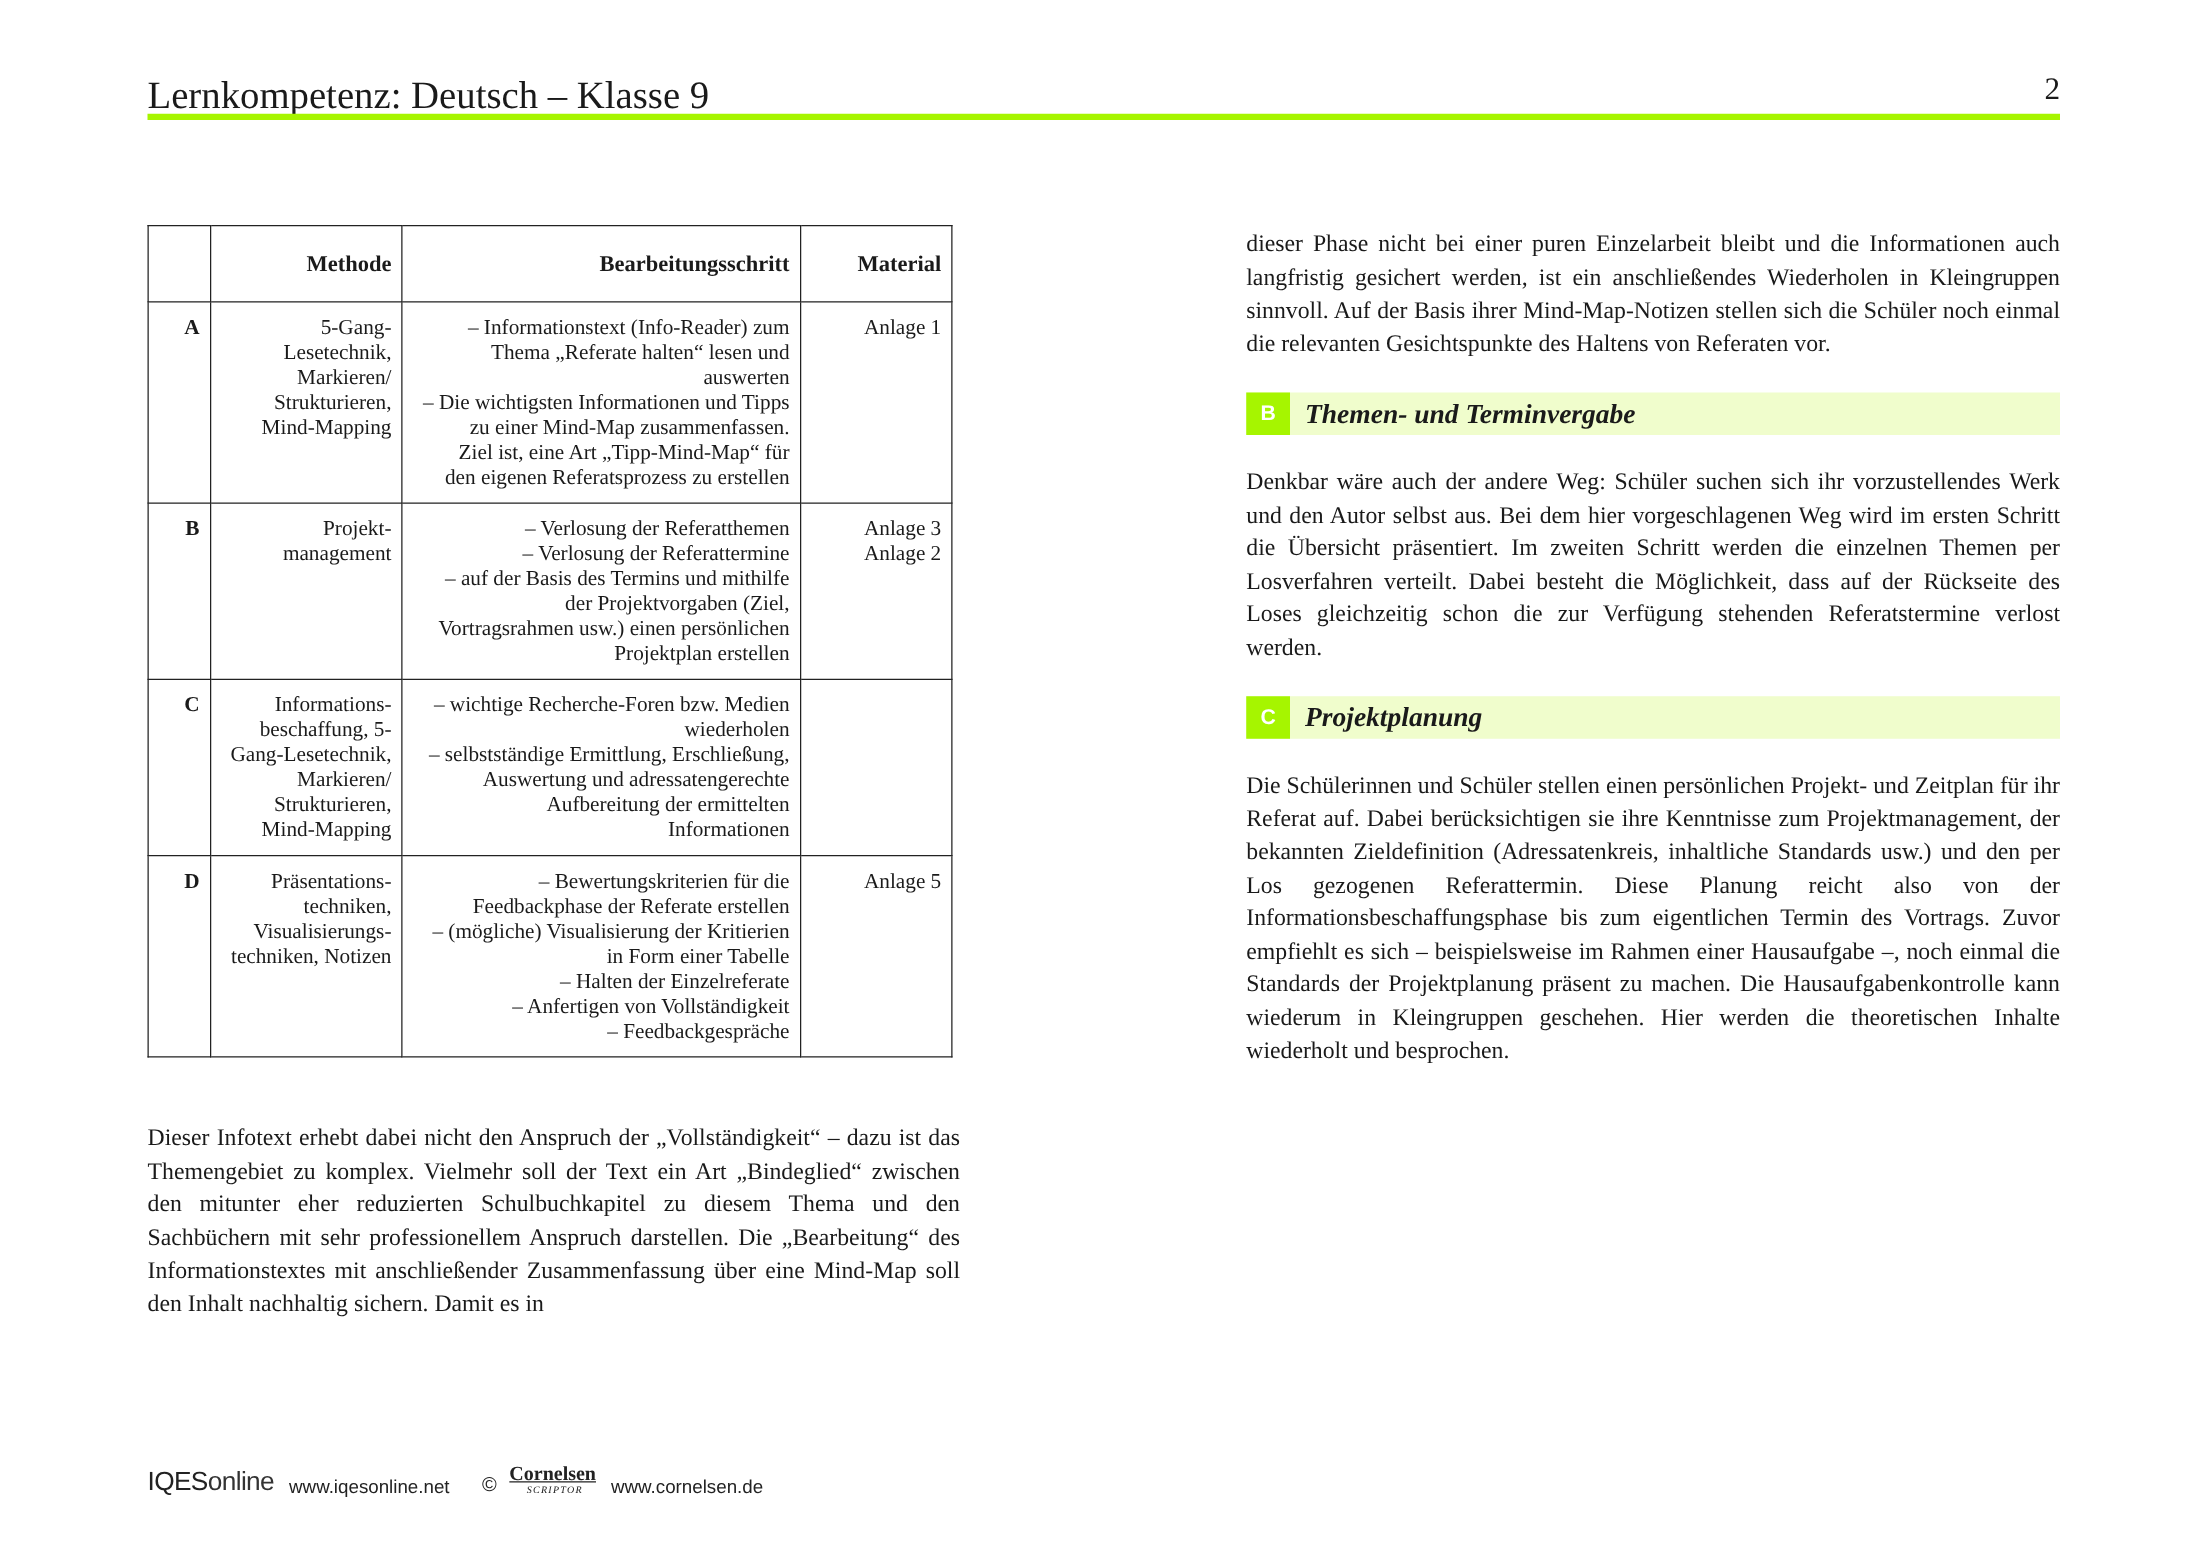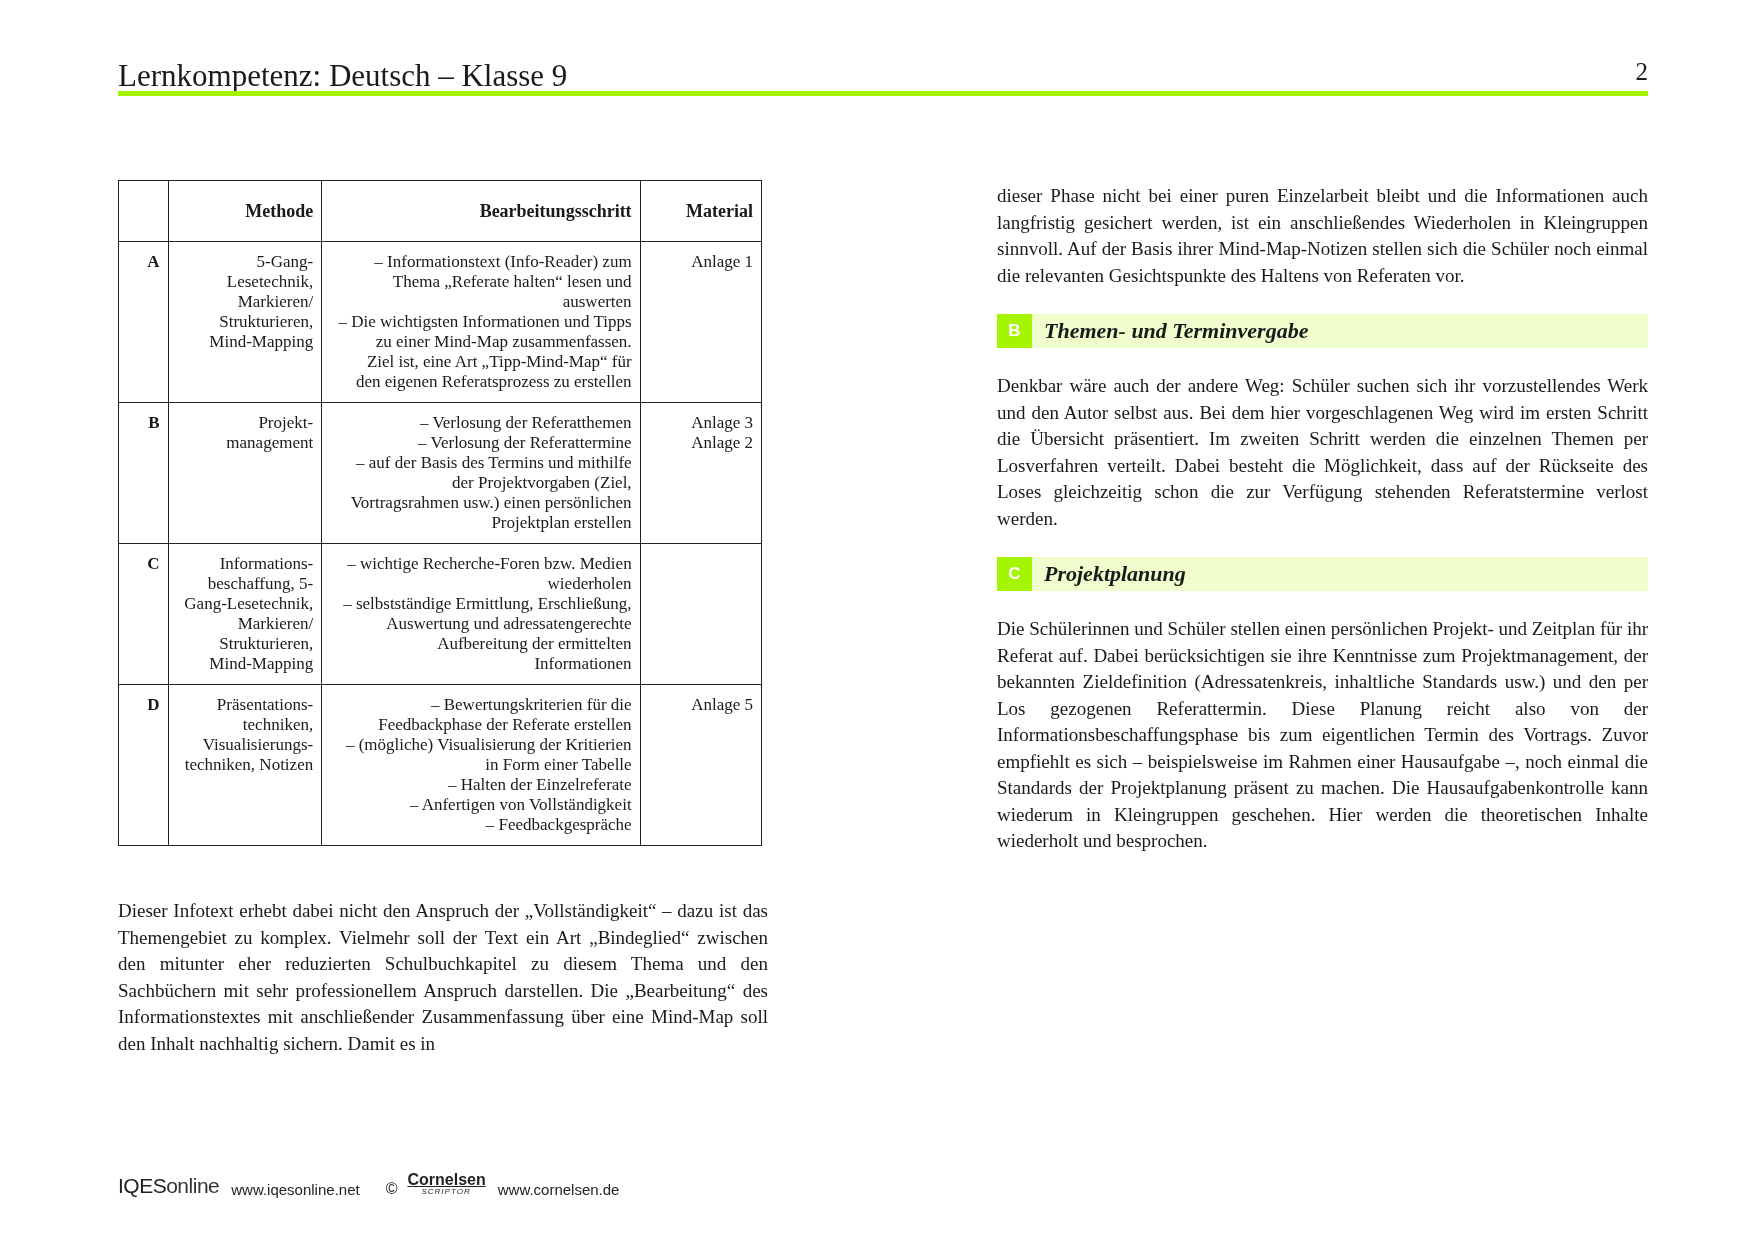--- a/index.html
+++ b/index.html
@@ -32,21 +32,21 @@
   .step-badge { width:35px; height:34px; background:#a6f500; color:#ffffff; font-family:"Liberation Sans", sans-serif; font-weight:bold; font-size:17px; display:flex; align-items:center; justify-content:center; }
   .step-title { margin-left:12px; font-weight:bold; font-size:22px;font-style:italic; }
   .italic-caption { font-style:italic; margin:26px 0 26px 0 !important; }
 
   .footer { position:absolute; left:118px; top:1168px; height:30px; display:flex; align-items:flex-end; font-family:"Liberation Sans", sans-serif; font-size:15px; color:#222; }
   .footer .iqes-logo { font-size:21px; letter-spacing:-0.5px; }
   .footer .iqes-logo b { font-weight:normal; }
   .footer .iqes-logo span { color:#333; }
   .footer .url { margin-left:12px; }
   .footer .copy { margin-left:26px; font-size:16px; }
-  .footer .cornelsen-logo { margin-left:10px; display:inline-flex; flex-direction:column; line-height:12px; }
+  .footer .cornelsen-logo { margin-left:10px; display:inline-flex; flex-direction:column; line-height:12px;font-family:Liberation Serif, serif; }
   .footer .cornelsen-logo .brand { font-weight:bold; font-size:16px; text-decoration:underline; }
   .footer .cornelsen-logo .sub { font-size:8px; font-style:italic; letter-spacing:1px; margin-left:14px; }
 </style>
 </head>
 <body>
 
 <div class="header">
   <div class="header-title">Lernkompetenz: Deutsch – Klasse 9</div>
   <div class="page-num">2</div>
   <div class="header-rule"></div>

